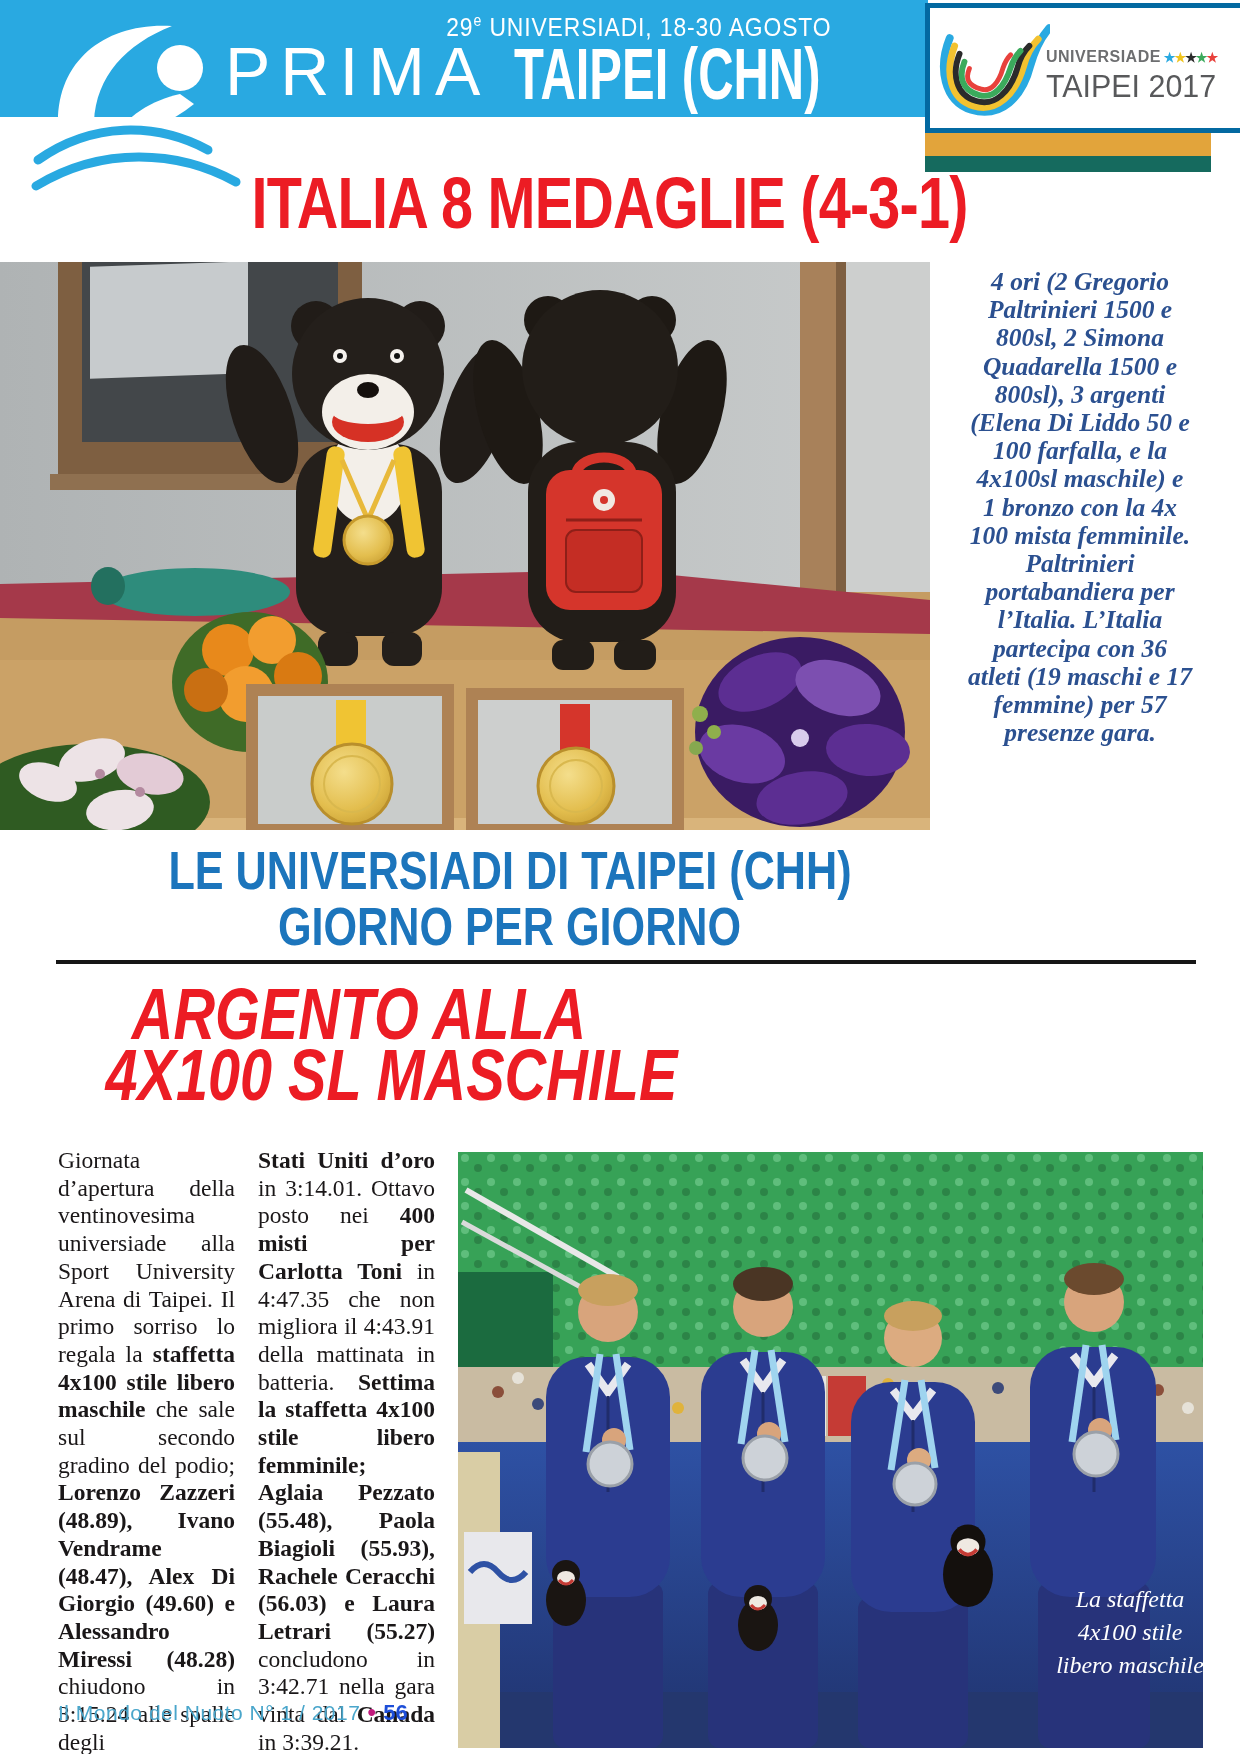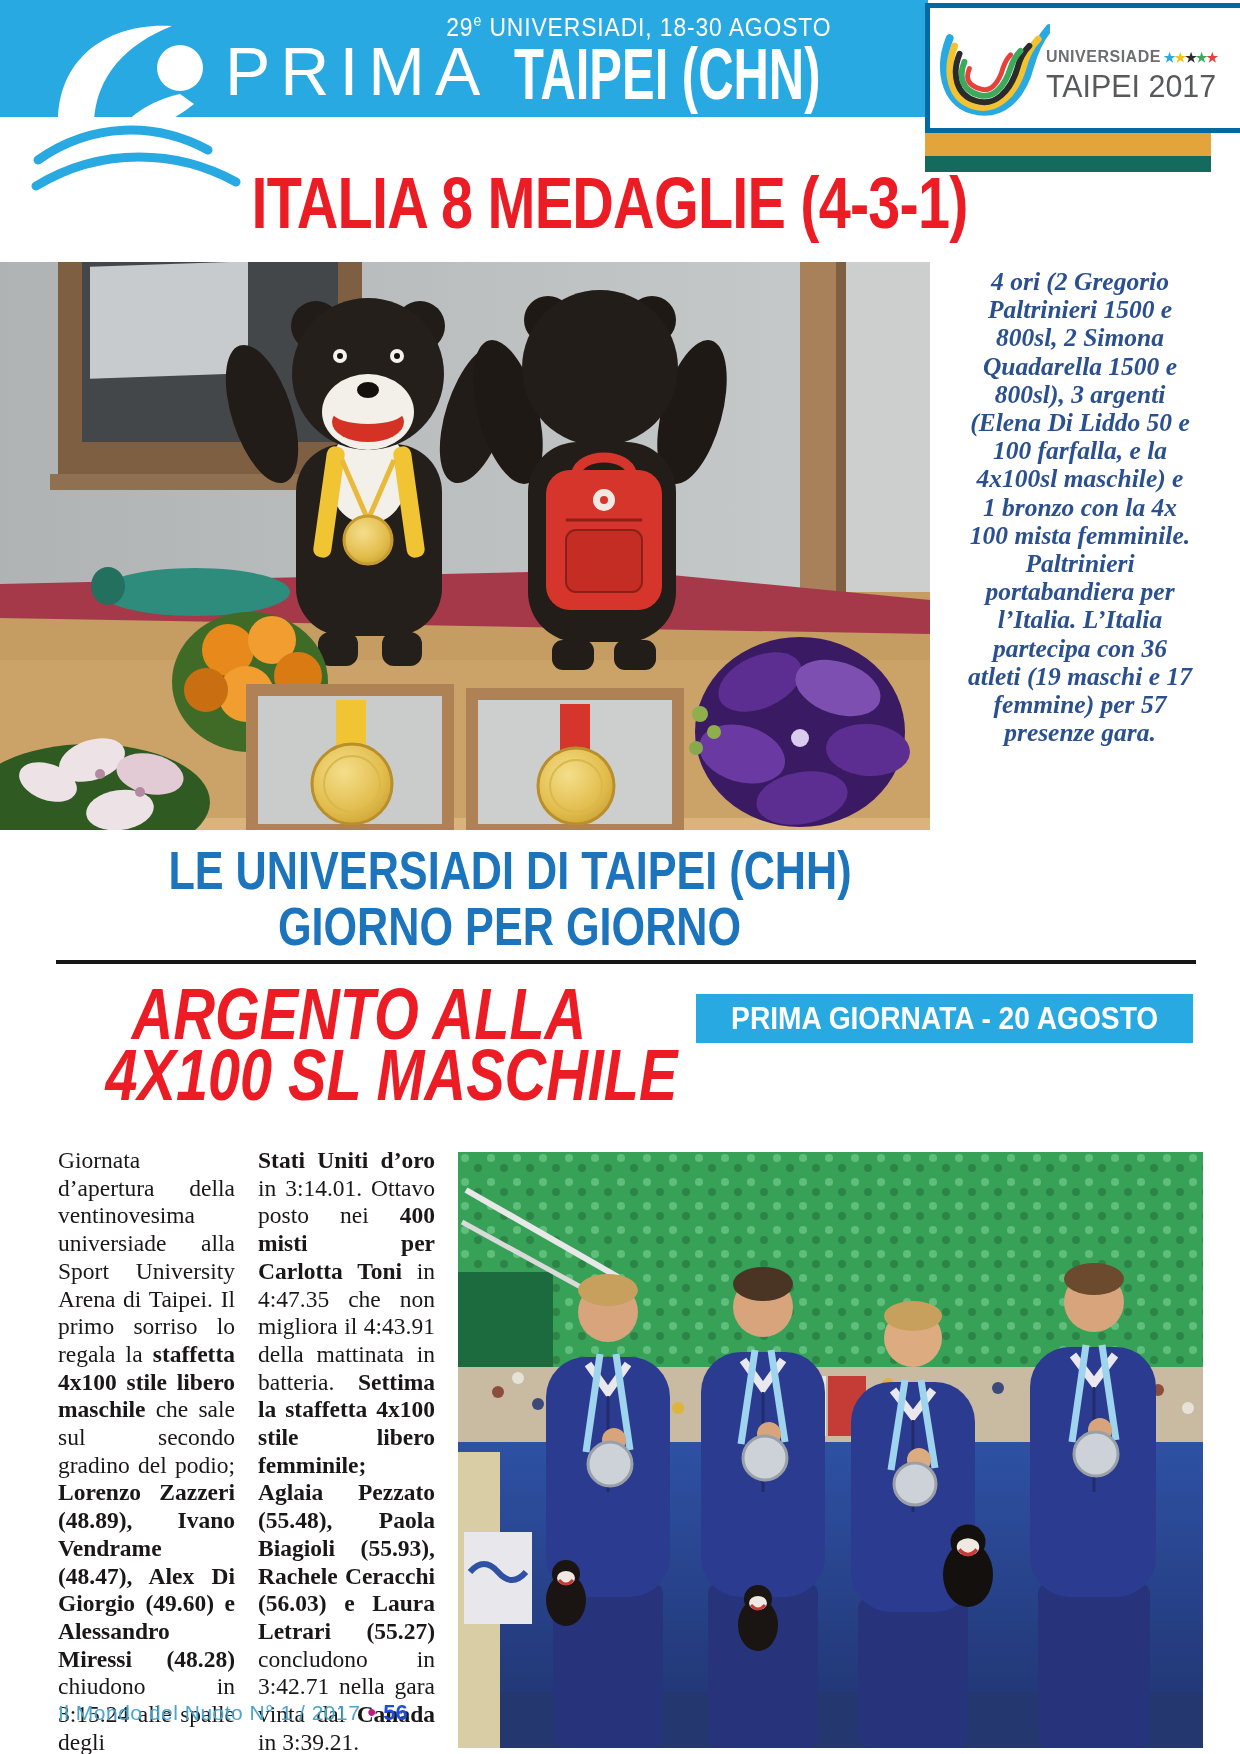--- a/index.html
+++ b/index.html
@@ -237,21 +237,20 @@
     <div><span class="sqz sq80">GIORNO PER GIORNO</span></div>
   </div>
 
   <div class="abs rule"></div>
 
   <div class="abs h3red">
     <div><span class="sqz sq80">ARGENTO ALLA</span></div>
     <div><span class="sqz sq80">4X100 SL MASCHILE</span></div>
   </div>
 
-  <div class="abs banner"><span class="sqz sq88">PRIMA GIORNATA - 20 AGOSTO</span></div>
 
   <div class="abs col col1"><span class="">Giornata d’apertura della ventinovesima universiade alla Sport University Arena di Taipei. Il primo sorriso lo regala la </span><span class="b">staffetta 4x100 stile libero maschile</span><span class=""> che sale sul secondo gradino del podio; </span><span class="b">Lorenzo Zazzeri (48.89), Ivano Vendrame (48.47), Alex Di Giorgio (49.60) e Alessandro Miressi (48.28)</span><span class=""> chiudono in 3:15.24 alle spalle degli</span></div>
   <div class="abs col col2"><span class="b">Stati Uniti d’oro</span><span class=""> in 3:14.01. Ottavo posto nei </span><span class="b">400 misti per Carlotta Toni</span><span class=""> in 4:47.35 che non migliora il 4:43.91 della mattinata in batteria. </span><span class="b">Settima la staffetta 4x100 stile libero femminile; Aglaia Pezzato (55.48), Paola Biagioli (55.93), Rachele Ceracchi (56.03) e Laura Letrari (55.27)</span><span class=""> concludono in 3:42.71 nella gara vinta dal </span><span class="b">Canada</span><span class=""> in 3:39.21.</span></div>
 
   <div class="abs photo2">
     <svg width="745" height="596" viewBox="0 0 745 596">
       <defs>
         <pattern id="seats" width="26" height="24" patternUnits="userSpaceOnUse">
           <rect width="26" height="24" fill="#37A257"></rect>
           <circle cx="7" cy="6" r="4" fill="#5FBE7C"></circle>
@@ -367,18 +366,19 @@
         <line x1="628" y1="193" x2="614" y2="290" stroke="#9FD4EF" stroke-width="7"></line>
         <line x1="644" y1="193" x2="658" y2="288" stroke="#9FD4EF" stroke-width="7"></line>
         <circle cx="636" cy="150" r="30" fill="#D8A47C"></circle>
         <ellipse cx="636" cy="127" rx="30" ry="16" fill="#6B4A2E"></ellipse>
         <circle cx="642" cy="278" r="12" fill="#D8A47C"></circle>
         <circle cx="638" cy="302" r="22" fill="#CDD2D8" stroke="#9AA0A8" stroke-width="3"></circle>
       </g>
     </svg>
   </div>
 
+  <div class="abs caption">La staffetta<br>4x100 stile<br>libero maschile</div>
 
   <div class="abs footer">
     <span>Il Mondo del Nuoto N° 1 / 2017</span><span class="dot">•</span><span class="pg">56</span>
   </div>
 
 </div>
 
 </body></html>

